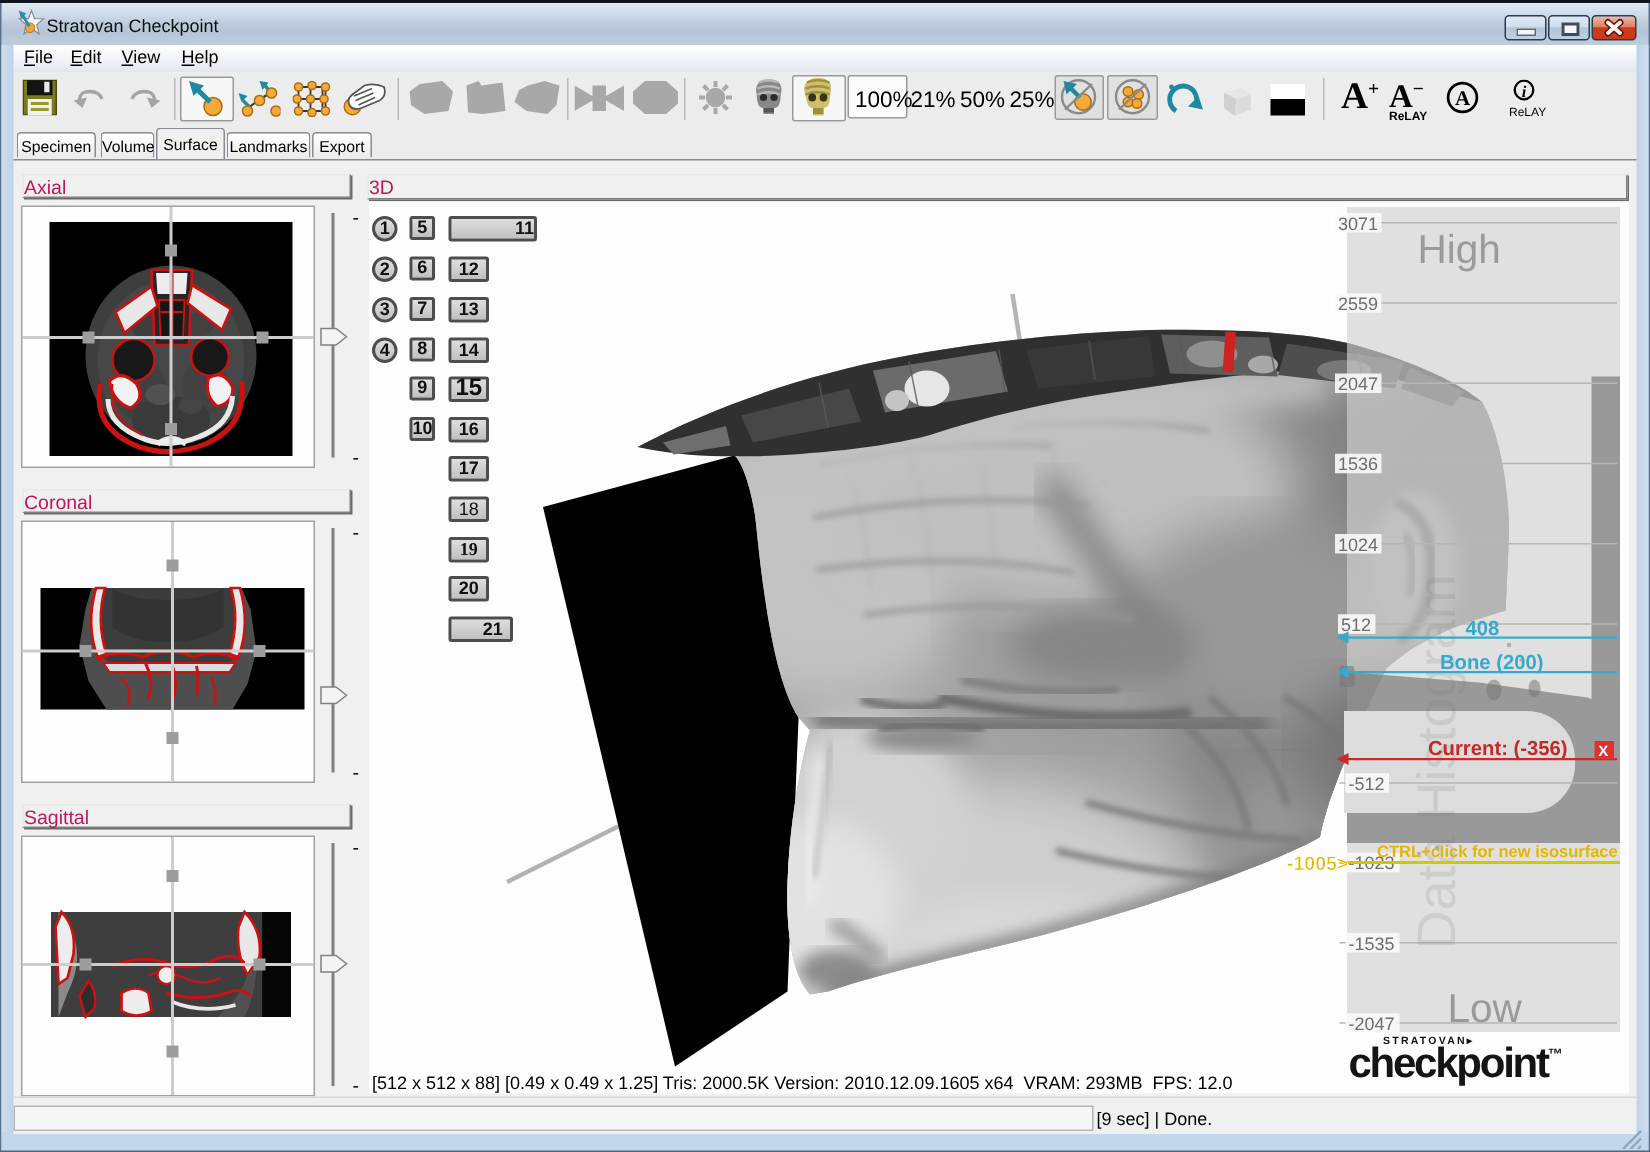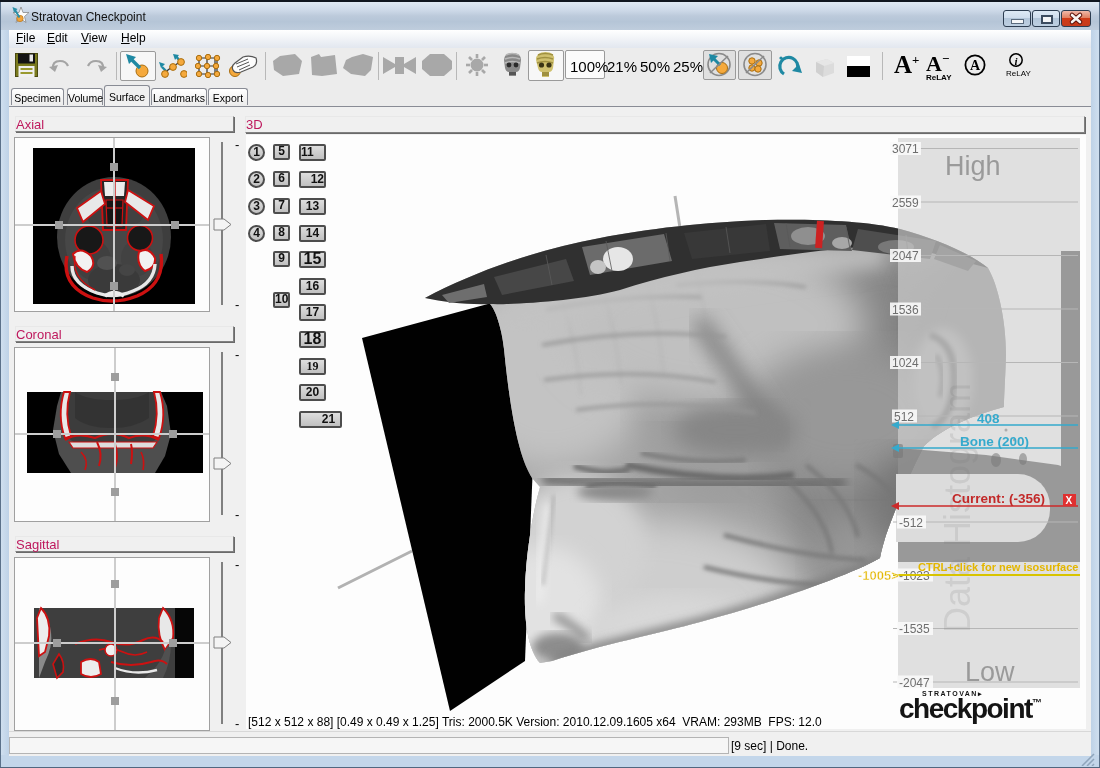--- a/index.html
+++ b/index.html
@@ -608,29 +608,29 @@
 <div id="numbtns">
       <div style="position:absolute;left:2px;top:9px;width:13px;height:13px;border:2px solid #4d4d4d;background:linear-gradient(#dedede,#c0c0c0);font-weight:bold;font-size:12px;color:#111;text-align:center;line-height:12px;border-radius:50%;">1</div>
       <div style="position:absolute;left:2px;top:36px;width:13px;height:13px;border:2px solid #4d4d4d;background:linear-gradient(#dedede,#c0c0c0);font-weight:bold;font-size:12px;color:#111;text-align:center;line-height:12px;border-radius:50%;">2</div>
       <div style="position:absolute;left:2px;top:63px;width:13px;height:13px;border:2px solid #4d4d4d;background:linear-gradient(#dedede,#c0c0c0);font-weight:bold;font-size:12px;color:#111;text-align:center;line-height:12px;border-radius:50%;">3</div>
       <div style="position:absolute;left:2px;top:90px;width:13px;height:13px;border:2px solid #4d4d4d;background:linear-gradient(#dedede,#c0c0c0);font-weight:bold;font-size:12px;color:#111;text-align:center;line-height:12px;border-radius:50%;">4</div>
       <div style="position:absolute;left:27px;top:9px;width:13px;height:12px;border:2px solid #4d4d4d;background:linear-gradient(#dedede,#c0c0c0);font-weight:bold;font-size:12px;color:#111;text-align:center;line-height:11px;border-radius:2px;">5</div>
       <div style="position:absolute;left:27px;top:36px;width:13px;height:12px;border:2px solid #4d4d4d;background:linear-gradient(#dedede,#c0c0c0);font-weight:bold;font-size:12px;color:#111;text-align:center;line-height:11px;border-radius:2px;">6</div>
       <div style="position:absolute;left:27px;top:63px;width:13px;height:12px;border:2px solid #4d4d4d;background:linear-gradient(#dedede,#c0c0c0);font-weight:bold;font-size:12px;color:#111;text-align:center;line-height:11px;border-radius:2px;">7</div>
       <div style="position:absolute;left:27px;top:90px;width:13px;height:12px;border:2px solid #4d4d4d;background:linear-gradient(#dedede,#c0c0c0);font-weight:bold;font-size:12px;color:#111;text-align:center;line-height:11px;border-radius:2px;">8</div>
       <div style="position:absolute;left:27px;top:116px;width:13px;height:12px;border:2px solid #4d4d4d;background:linear-gradient(#dedede,#c0c0c0);font-weight:bold;font-size:12px;color:#111;text-align:center;line-height:11px;border-radius:2px;">9</div>
-      <div style="position:absolute;left:27px;top:157px;width:13px;height:12px;border:2px solid #4d4d4d;background:linear-gradient(#dedede,#c0c0c0);font-weight:bold;font-size:12px;color:#111;text-align:center;line-height:11px;border-radius:2px;">10</div>
-      <div style="position:absolute;left:53px;top:9px;width:23px;height:13px;border:2px solid #4d4d4d;background:linear-gradient(#dedede,#c0c0c0);font-weight:bold;font-size:12px;color:#111;text-align:left;line-height:12px;border-radius:2px;">11</div>
-      <div style="position:absolute;left:53px;top:36px;width:23px;height:13px;border:2px solid #4d4d4d;background:linear-gradient(#dedede,#c0c0c0);font-weight:bold;font-size:12px;color:#111;text-align:right;line-height:12px;border-radius:2px;">12</div>
+      <div style="position:absolute;left:27px;top:143px;width:13px;height:12px;border:2px solid #4d4d4d;background:linear-gradient(#dedede,#c0c0c0);font-weight:bold;font-size:12px;color:#111;text-align:center;line-height:11px;border-radius:2px;">10</div>
+      <div style="position:absolute;left:53px;top:9px;width:23px;height:13px;border:2px solid #4d4d4d;background:linear-gradient(#dedede,#c0c0c0);font-weight:bold;font-size:12px;color:#111;text-align:right;line-height:12px;border-radius:2px;padding-left:32px;">11</div>
+      <div style="position:absolute;left:53px;top:36px;width:23px;height:13px;border:2px solid #4d4d4d;background:linear-gradient(#dedede,#c0c0c0);font-weight:bold;font-size:12px;color:#111;text-align:center;line-height:12px;border-radius:2px;">12</div>
       <div style="position:absolute;left:53px;top:63px;width:23px;height:13px;border:2px solid #4d4d4d;background:linear-gradient(#dedede,#c0c0c0);font-weight:bold;font-size:12px;color:#111;text-align:center;line-height:12px;border-radius:2px;">13</div>
       <div style="position:absolute;left:53px;top:90px;width:23px;height:13px;border:2px solid #4d4d4d;background:linear-gradient(#dedede,#c0c0c0);font-weight:bold;font-size:12px;color:#111;text-align:center;line-height:12px;border-radius:2px;">14</div>
       <div style="position:absolute;left:53px;top:116px;width:23px;height:13px;border:2px solid #4d4d4d;background:linear-gradient(#dedede,#c0c0c0);font-weight:bold;font-size:16px;color:#111;text-align:center;line-height:12px;border-radius:2px;">15</div>
       <div style="position:absolute;left:53px;top:143px;width:23px;height:13px;border:2px solid #4d4d4d;background:linear-gradient(#dedede,#c0c0c0);font-weight:bold;font-size:12px;color:#111;text-align:center;line-height:12px;border-radius:2px;">16</div>
       <div style="position:absolute;left:53px;top:169px;width:23px;height:13px;border:2px solid #4d4d4d;background:linear-gradient(#dedede,#c0c0c0);font-weight:bold;font-size:12px;color:#111;text-align:center;line-height:12px;border-radius:2px;">17</div>
-      <div style="position:absolute;left:53px;top:196px;width:23px;height:13px;border:2px solid #4d4d4d;background:linear-gradient(#dedede,#c0c0c0);font-weight:bold;font-size:16px;color:#111;text-align:center;line-height:12px;border-radius:2px;">18</div>
+      <div style="position:absolute;left:53px;top:196px;width:23px;height:13px;border:2px solid #4d4d4d;background:linear-gradient(#dedede,#c0c0c0);font-weight:normal;font-size:12px;color:#111;text-align:center;line-height:12px;border-radius:2px;">18</div>
       <div style="position:absolute;left:53px;top:223px;width:23px;height:13px;border:2px solid #4d4d4d;background:linear-gradient(#dedede,#c0c0c0);font-weight:bold;font-size:12px;color:#111;text-align:center;line-height:12px;border-radius:2px;font-family:Liberation Serif, serif;">19</div>
       <div style="position:absolute;left:53px;top:249px;width:23px;height:13px;border:2px solid #4d4d4d;background:linear-gradient(#dedede,#c0c0c0);font-weight:bold;font-size:12px;color:#111;text-align:center;line-height:12px;border-radius:2px;">20</div>
       <div style="position:absolute;left:53px;top:276px;width:23px;height:13px;border:2px solid #4d4d4d;background:linear-gradient(#dedede,#c0c0c0);font-weight:bold;font-size:12px;color:#111;text-align:center;line-height:12px;border-radius:2px;padding-left:16px;">21</div>
     </div>
 
 <div class="abs" style="left:653px;top:555px;width:170px;height:32px;text-align:right;">
   <div style="position:absolute;left:23px;top:0px;font-size:7px;font-weight:bold;letter-spacing:1.5px;color:#111;">STRATOVAN▸</div>
   <div style="position:absolute;left:0px;top:3px;font-size:28px;font-weight:bold;letter-spacing:-1.5px;color:#141414;">checkpoint<span style="font-size:10px;letter-spacing:0;vertical-align:12px;">™</span></div>
 </div>
 

